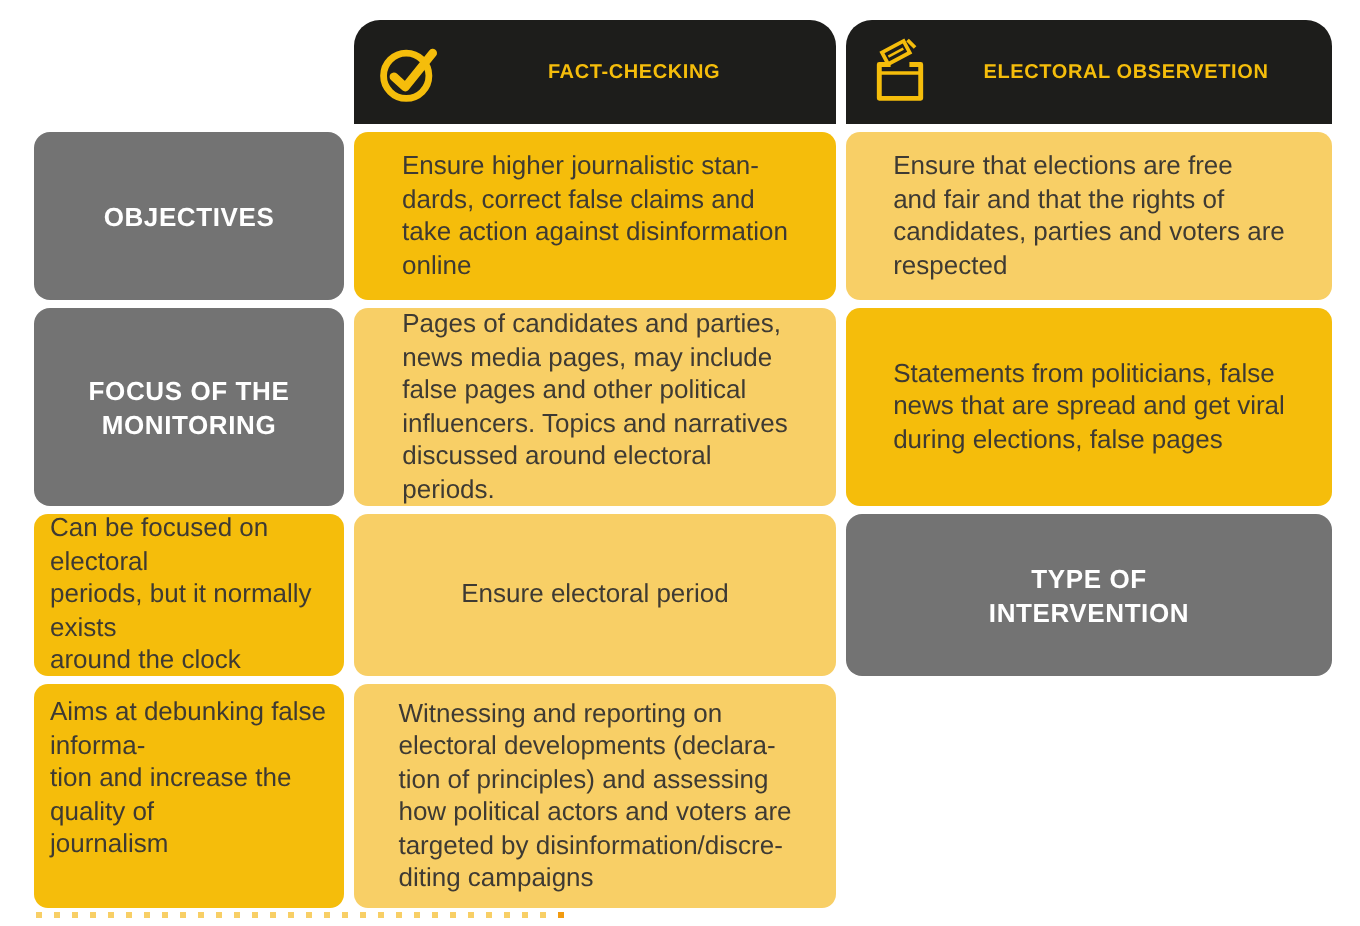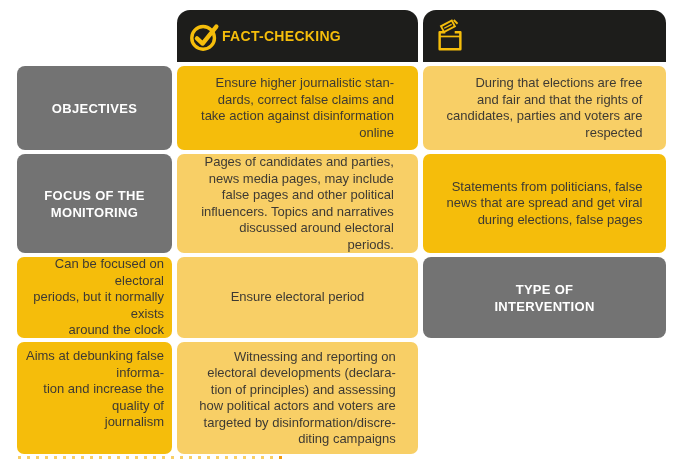--- a/index.html
+++ b/index.html
@@ -18,34 +18,34 @@
   .col-header{
     background:#1d1d1b;
     border-radius:13px 13px 0 0;
     display:flex;align-items:center;
     color:#f5bd0b;
   }
   .col-header .hdr-icon{
     flex:0 0 auto;margin-left:11px;display:flex;align-items:center;
   }
   .col-header .hdr-label{
-    flex:1 1 auto;text-align:left;
-    font-weight:bold;font-size:14px;letter-spacing:0.3px;
+    flex:1 1 auto;text-align:center;
+    font-weight:bold;font-size:10px;letter-spacing:0.3px;
     padding-right:6px;
     white-space:nowrap;
   }
   .row-label{
     background:#737373;border-radius:8px;
     display:flex;align-items:center;justify-content:center;text-align:center;
     color:#ffffff;font-weight:bold;font-size:13px;letter-spacing:0.3px;
     white-space:pre-line;line-height:17px;
   }
   .cell{
     border-radius:7px;
-    display:flex;align-items:center;justify-content:center;text-align:right;
+    display:flex;align-items:center;justify-content:center;text-align:left;
     color:#3e3a33;font-size:13px;line-height:16.5px;
     padding:6px 8px;box-sizing:border-box;
     white-space:pre-line;
   }
   .cell.fact{background:#f5bd0b;}
   .cell.obs{background:#f8cf66;}
   .cell.top{align-items:flex-start;}
   .dots-line{
     position:absolute;left:18px;top:456px;width:258px;height:3px;
     background:repeating-linear-gradient(90deg,#f8cf66 0 3px,transparent 3px 9px);
@@ -77,28 +77,29 @@
       <svg width="32" height="38" viewBox="0 0 34 40">
         <path d="M12 16 H6 V34 H28 V16 H22" fill="none" stroke="#f5bd0b" stroke-width="2.6" stroke-linejoin="round"></path>
         <line x1="6" y1="20.5" x2="28" y2="20.5" stroke="#f5bd0b" stroke-width="1.8"></line>
         <g transform="rotate(-28 15 9)">
           <rect x="8" y="6" width="13" height="7" fill="none" stroke="#f5bd0b" stroke-width="2"></rect>
           <line x1="10" y1="9.5" x2="19" y2="9.5" stroke="#f5bd0b" stroke-width="1.4"></line>
         </g>
         <line x1="21" y1="3" x2="25" y2="7" stroke="#f5bd0b" stroke-width="2"></line>
       </svg>
     </span>
+    <span class="hdr-label">ELECTORAL OBSERVETION</span>
   </div>
 
   <div class="row-label">OBJECTIVES</div>
   <div class="cell fact">Ensure higher journalistic stan-
 dards, correct false claims and
 take action against disinformation
 online</div>
-  <div class="cell obs">During that elections are free
+  <div class="cell obs">Ensure that elections are free
 and fair and that the rights of
 candidates, parties and voters are
 respected</div>
 
   <div class="row-label">FOCUS OF THE
 MONITORING</div>
   <div class="cell obs">Pages of candidates and parties,
 news media pages, may include
 false pages and other political
 influencers. Topics and narratives

